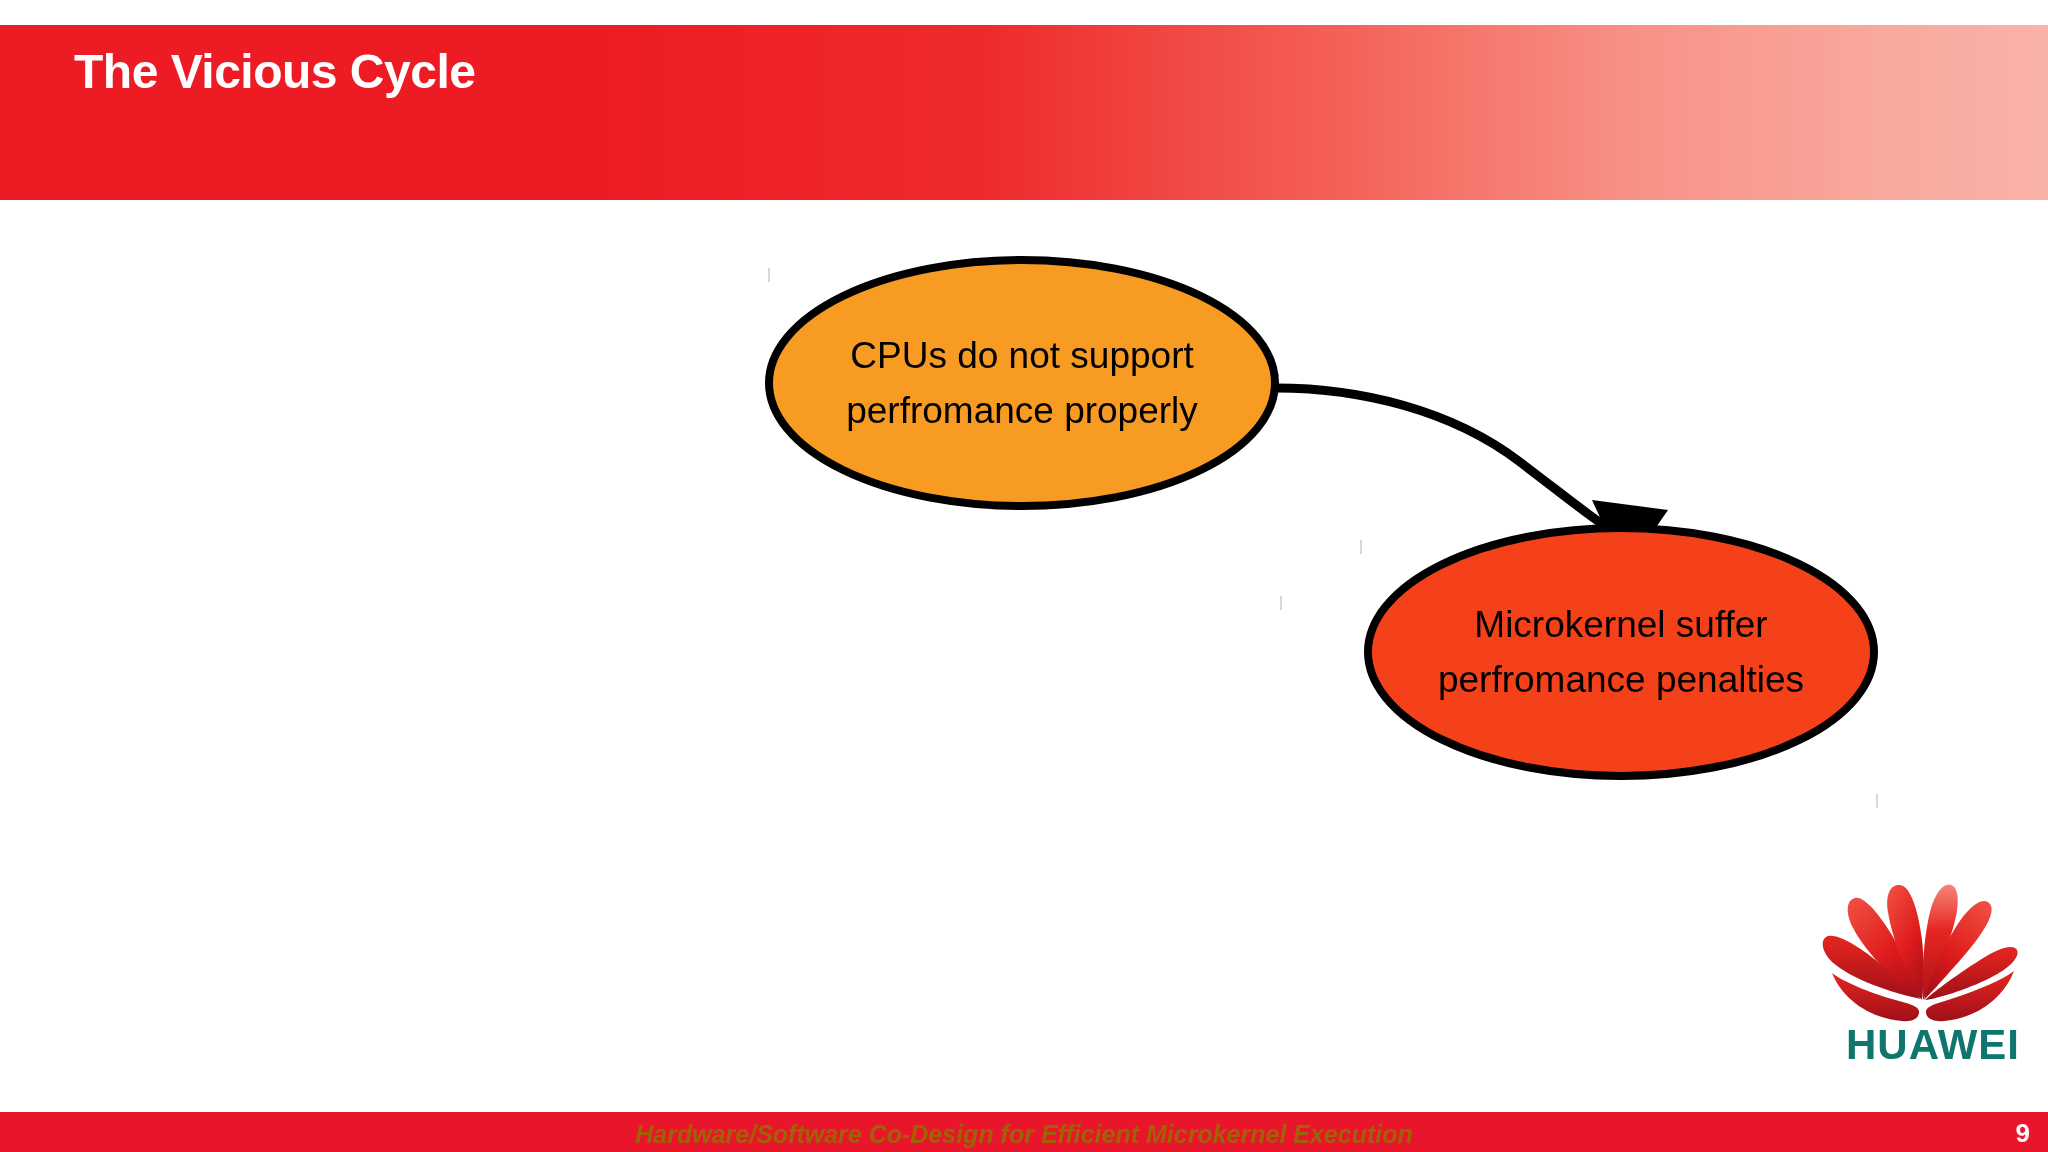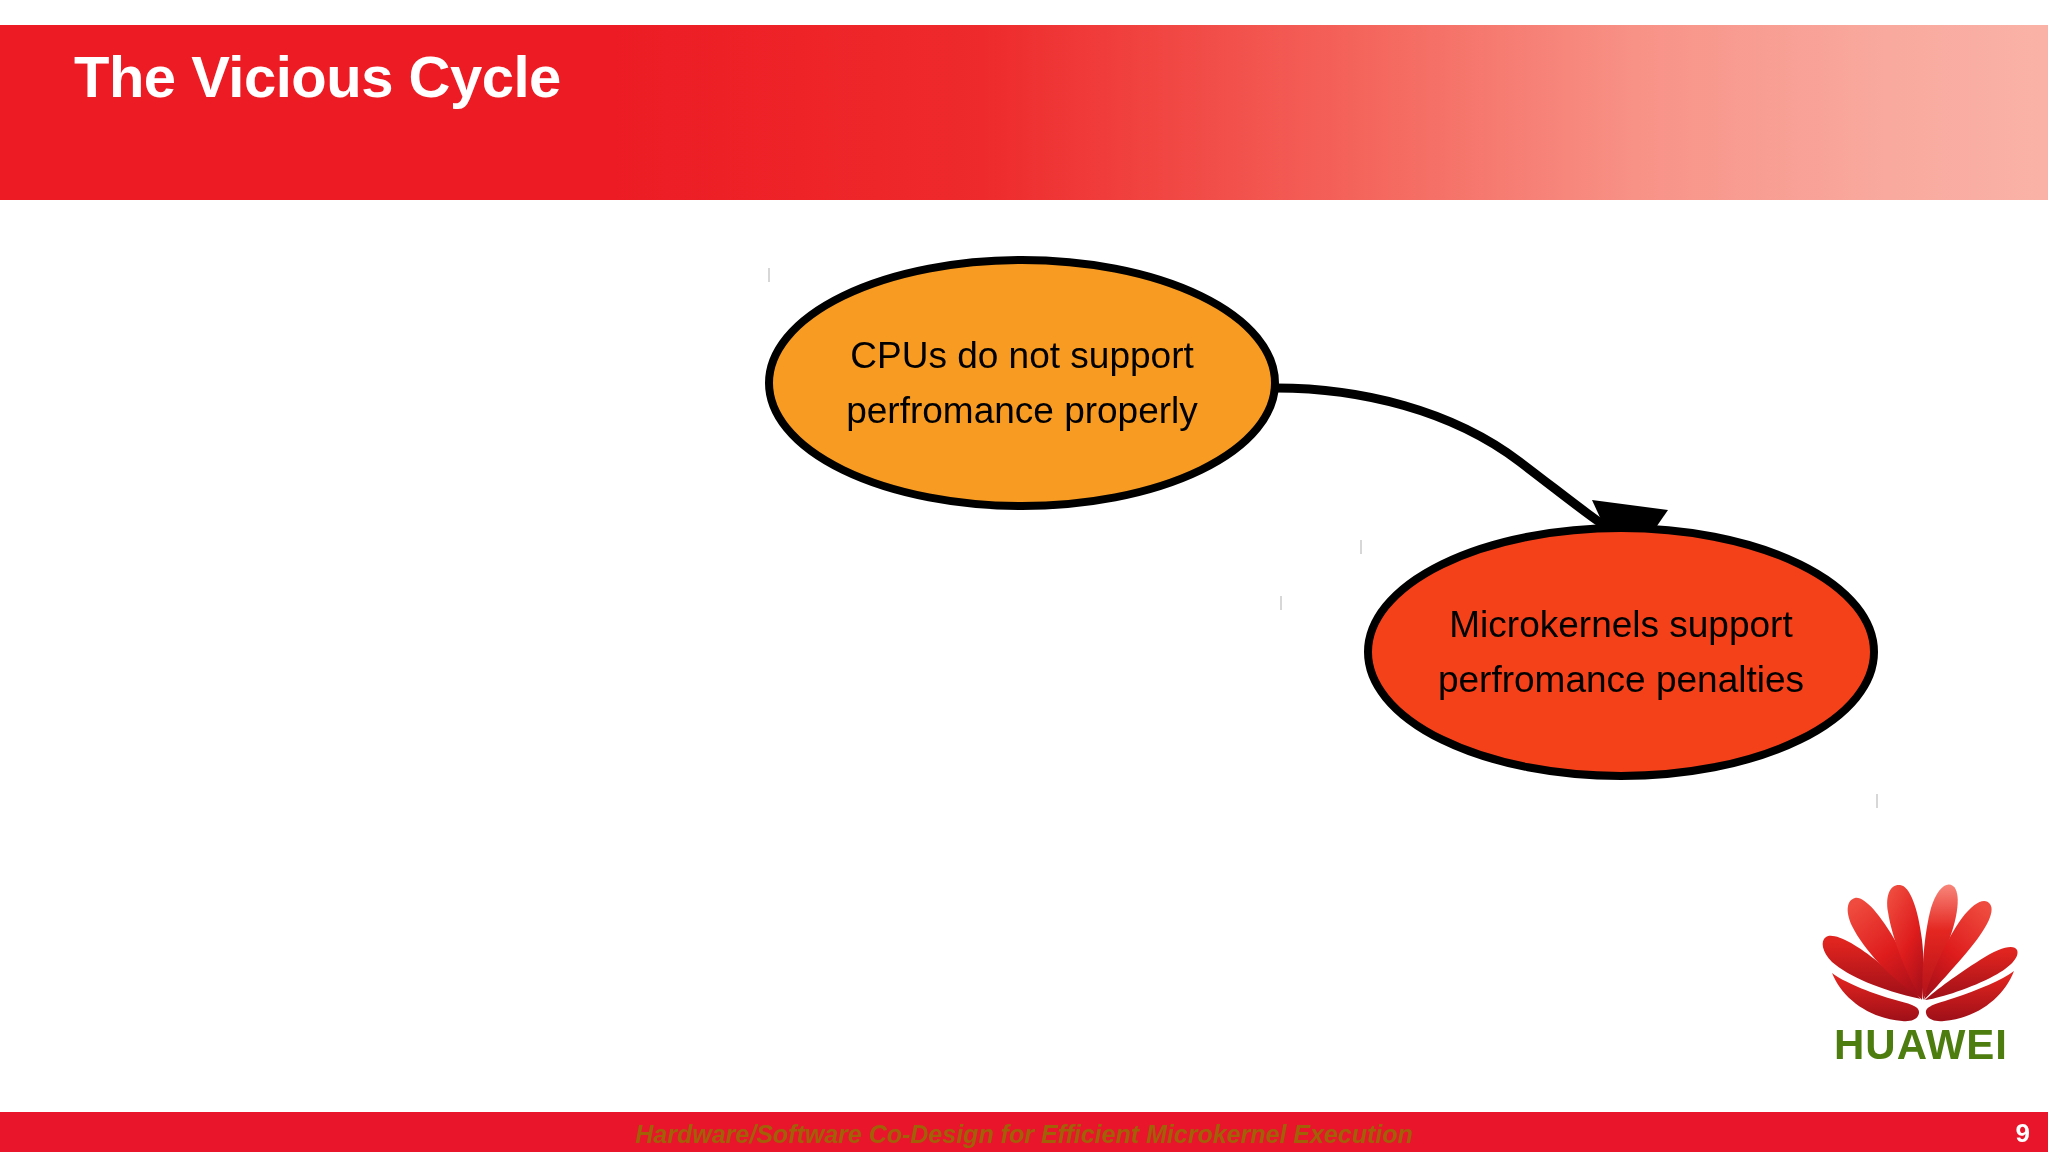--- a/index.html
+++ b/index.html
@@ -38,21 +38,21 @@
                 #F4635A 66%,
                 #F89287 80%,
                 #F9A99E 92%,
                 #FAB2A7 100%);
   }
   .title-text {
     position: absolute;
     left: 74px;
     top: 48px;
     font-family: "Liberation Sans", sans-serif;
-    font-size: 58px;
+    font-size: 48px;
     font-weight: bold;
     color: #FFFFFF;
     letter-spacing: -0.5px;
     line-height: 1.0;
     white-space: nowrap;
   }
 
   
   .stage {
     position: absolute;
@@ -112,29 +112,29 @@
     height: 200px;
   }
   .huawei-mark {
     position: absolute;
     left: 0; top: 0;
     width: 206px;
     height: 148px;
   }
   .huawei-word {
     position: absolute;
-    left: 0;
+    left: 12px;
     top: 146px;
     width: 206px;
     text-align: center;
     font-family: "Liberation Sans", sans-serif;
     font-weight: bold;
     font-size: 42px;
     letter-spacing: 1px;
-    color: #4d7c0f;
+    color: #0f766e;
     line-height: 1;
   }
 
   
   .footer-bar {
     position: absolute;
     left: 0;
     top: 1112px;
     width: 2048px;
     height: 40px;
@@ -214,21 +214,21 @@
 
       <ellipse cx="1621" cy="452" rx="253" ry="124" fill="#F5411A" stroke="#000000" stroke-width="8"></ellipse>
     </svg>
 
     <div class="node-label label-cpus">
       <span class="ln">CPUs do not support</span>
       <span class="ln">perfromance properly</span>
     </div>
 
     <div class="node-label label-micro">
-      <span class="ln">Microkernels support</span>
+      <span class="ln">Microkernel suffer</span>
       <span class="ln">perfromance penalties</span>
     </div>
 
     <div class="tick" style="left:768px; top:68px;"></div>
     <div class="tick" style="left:1280px; top:396px;"></div>
     <div class="tick" style="left:1360px; top:340px;"></div>
     <div class="tick" style="left:1876px; top:594px;"></div>
   </div>
 
   <div class="huawei-logo">

